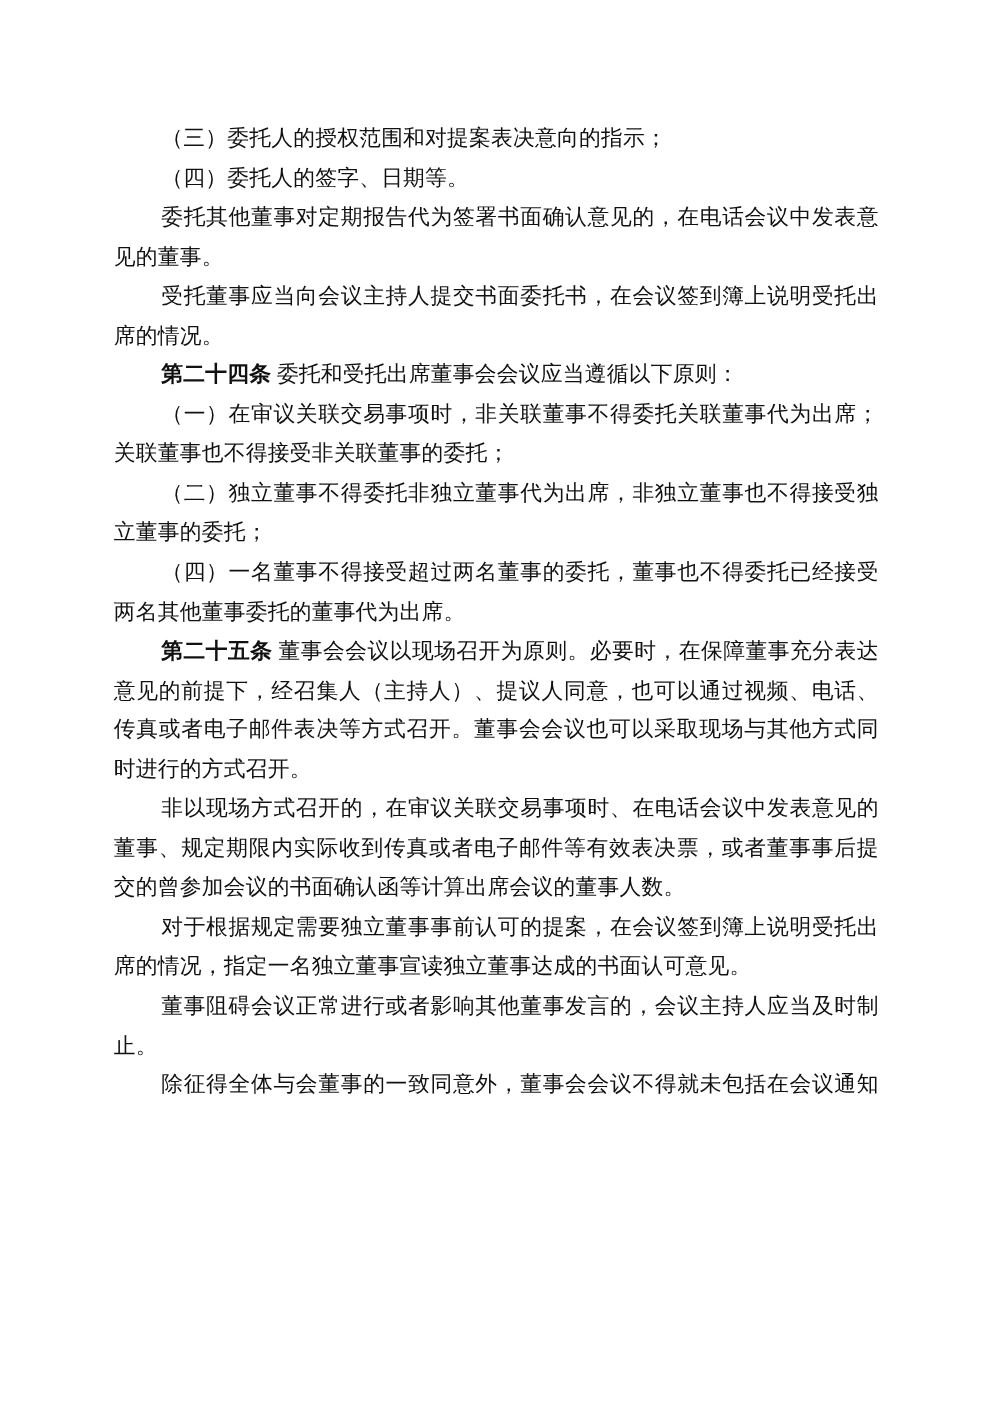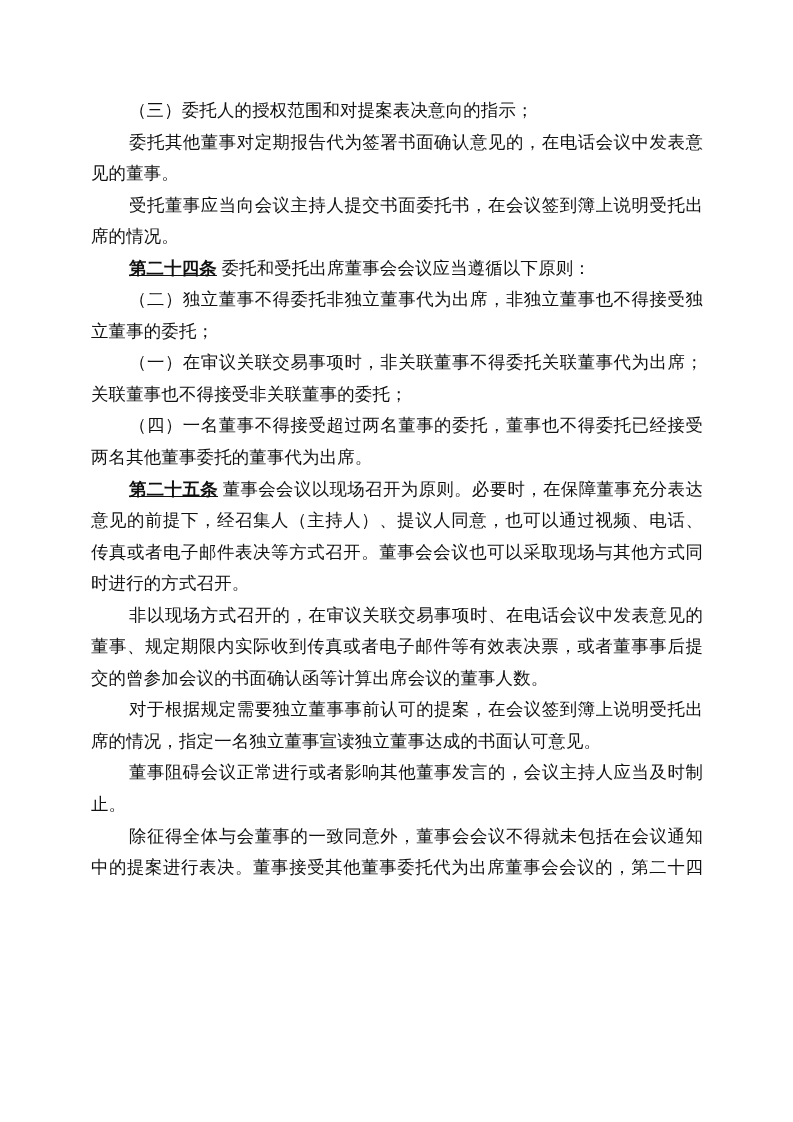--- a/index.html
+++ b/index.html
@@ -29,44 +29,44 @@
   }
   .para {
     margin: 0;
     padding: 0;
     text-indent: 38px;
     word-break: break-all;
     overflow-wrap: anywhere;
   }
   .para b {
     font-weight: bold;
-    text-decoration: underline;
   }
   .page-footer {
     position: absolute;
     left: 0;
     top: 1036px;
     width: 793px;
     text-align: center;
     font-size: 15px;
     line-height: 20px;
     color: #111111;
   }
 </style>
 </head>
 <body>
 
 <div class="page">
   <div class="doc-body" id="doc-body">
       <p class="para">（三）委托人的授权范围和对提案表决意向的指示；</p>
+      <p class="para">（四）委托人的签字、日期等。</p>
       <p class="para">委托其他董事对定期报告代为签署书面确认意见的，在电话会议中发表意见的董事。</p>
       <p class="para">受托董事应当向会议主持人提交书面委托书，在会议签到簿上说明受托出席的情况。</p>
       <p class="para"><b>第二十四条</b> 委托和受托出席董事会会议应当遵循以下原则：</p>
+      <p class="para">（一）在审议关联交易事项时，非关联董事不得委托关联董事代为出席；关联董事也不得接受非关联董事的委托；</p>
       <p class="para">（二）独立董事不得委托非独立董事代为出席，非独立董事也不得接受独立董事的委托；</p>
-      <p class="para">（一）在审议关联交易事项时，非关联董事不得委托关联董事代为出席；关联董事也不得接受非关联董事的委托；</p>
       <p class="para">（四）一名董事不得接受超过两名董事的委托，董事也不得委托已经接受两名其他董事委托的董事代为出席。</p>
       <p class="para"><b>第二十五条</b> 董事会会议以现场召开为原则。必要时，在保障董事充分表达意见的前提下，经召集人（主持人）、提议人同意，也可以通过视频、电话、传真或者电子邮件表决等方式召开。董事会会议也可以采取现场与其他方式同时进行的方式召开。</p>
       <p class="para">非以现场方式召开的，在审议关联交易事项时、在电话会议中发表意见的董事、规定期限内实际收到传真或者电子邮件等有效表决票，或者董事事后提交的曾参加会议的书面确认函等计算出席会议的董事人数。</p>
       <p class="para">对于根据规定需要独立董事事前认可的提案，在会议签到簿上说明受托出席的情况，指定一名独立董事宣读独立董事达成的书面认可意见。</p>
       <p class="para">董事阻碍会议正常进行或者影响其他董事发言的，会议主持人应当及时制止。</p>
       <p class="para">除征得全体与会董事的一致同意外，董事会会议不得就未包括在会议通知中的提案进行表决。董事接受其他董事委托代为出席董事会会议的，第二十四条</p>
     </div>
   <div class="page-footer">8</div>
 </div>
 

